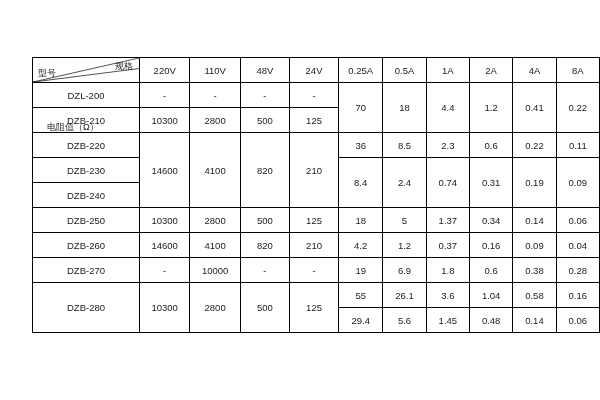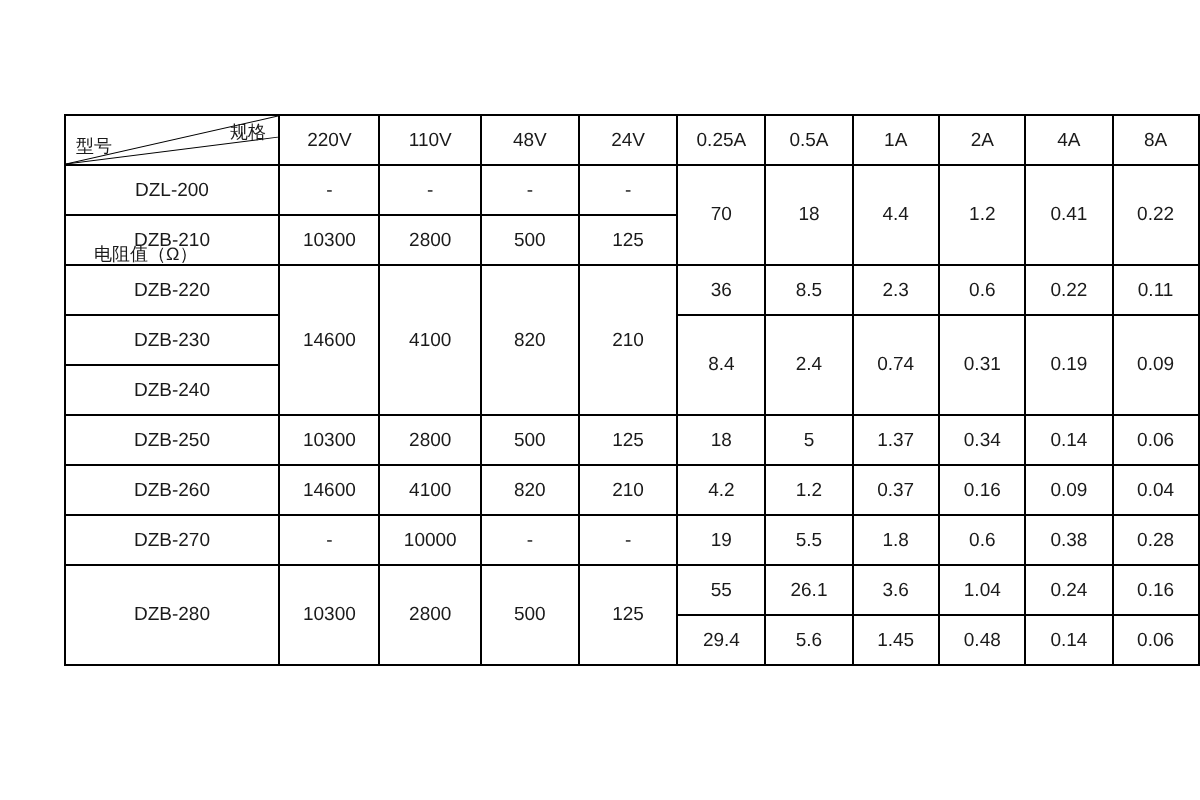--- a/index.html
+++ b/index.html
@@ -196,38 +196,38 @@
         <td>0.04</td>
       </tr>
 
       <tr>
         <td>DZB-270</td>
         <td>-</td>
         <td>10000</td>
         <td>-</td>
         <td>-</td>
         <td>19</td>
-        <td>5.5</td>
+        <td>6.9</td>
         <td>1.8</td>
         <td>0.6</td>
         <td>0.38</td>
         <td>0.28</td>
       </tr>
 
       <tr>
         <td class="spanned" rowspan="2">DZB-280</td>
         <td class="spanned" rowspan="2">10300</td>
         <td class="spanned" rowspan="2">2800</td>
         <td class="spanned" rowspan="2">500</td>
         <td class="spanned" rowspan="2">125</td>
         <td>55</td>
         <td>26.1</td>
         <td>3.6</td>
         <td>1.04</td>
-        <td>0.24</td>
+        <td>0.58</td>
         <td>0.16</td>
       </tr>
 
       <tr>
         <td>29.4</td>
         <td>5.6</td>
         <td>1.45</td>
         <td>0.48</td>
         <td>0.14</td>
         <td>0.06</td>

